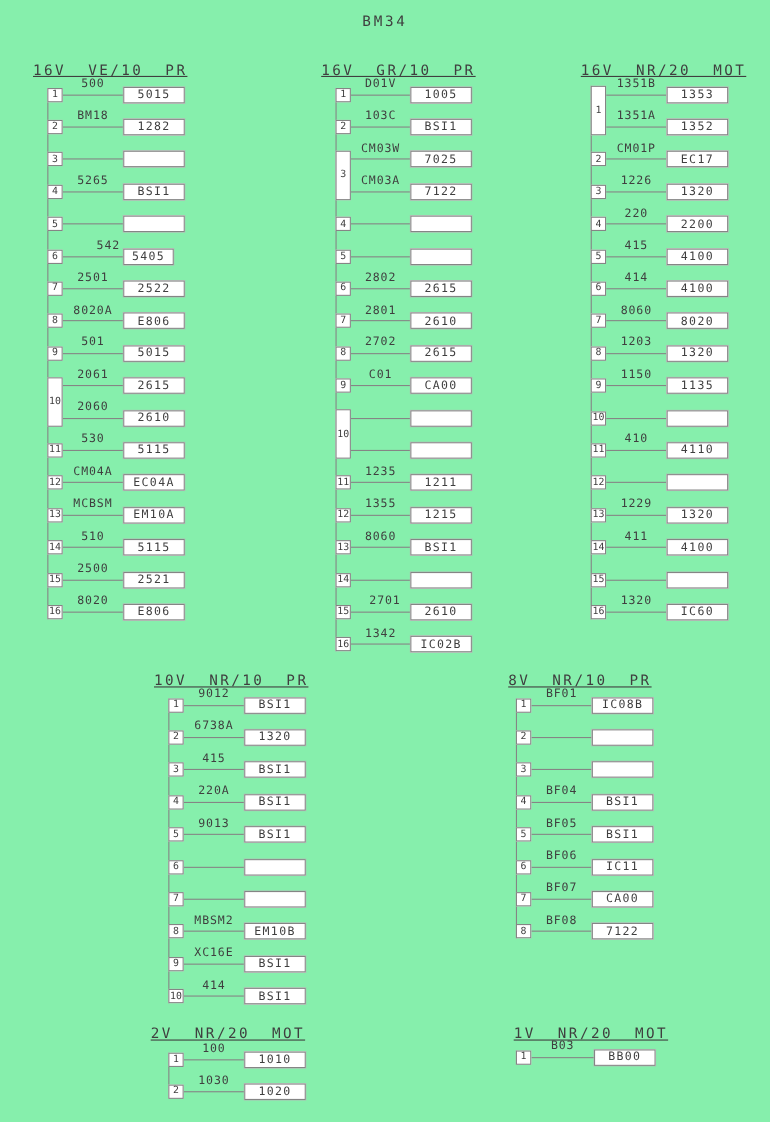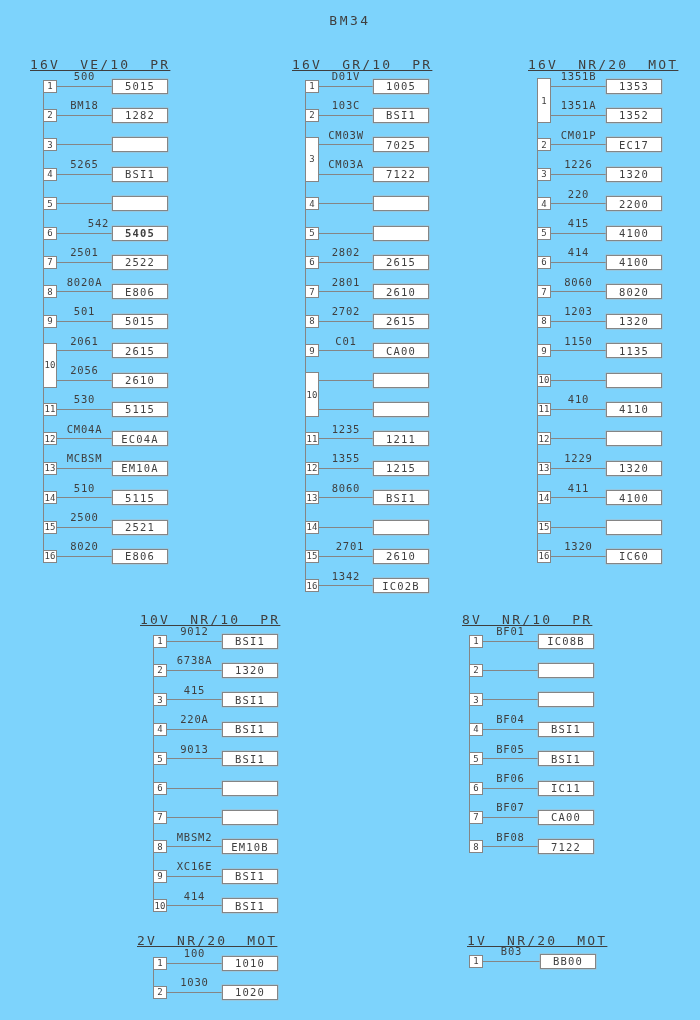--- a/index.html
+++ b/index.html
@@ -1,21 +1,21 @@
 <!DOCTYPE html>
 <html><head>
 <meta charset="utf-8">
 <style>
   :root{
     --ink:#3f3f3f;
     --line:#858585;
   }
   html,body{margin:0;padding:0;background:#ffffff;}
   body{width:700px;height:1020px;font-family:"DejaVu Sans Mono","Liberation Mono",monospace;}
-  #canvas{position:relative;width:700px;height:1020px;background:#7dd3fc;overflow:hidden;}
+  #canvas{position:relative;width:700px;height:1020px;background:#86efac;overflow:hidden;}
   .page-title{position:absolute;left:0;top:13px;width:700px;text-align:center;
     font-size:13px;letter-spacing:2.5px;color:var(--ink);}
   .conn-title{position:absolute;font-size:13px;letter-spacing:2.2px;color:var(--ink);white-space:pre;text-decoration:underline;}
   .spine{position:absolute;width:1px;background:var(--line);}
   .wire-line{position:absolute;height:1px;background:var(--line);}
   .wire-label{position:absolute;text-align:center;font-size:10.5px;letter-spacing:0.8px;
     color:var(--ink);white-space:nowrap;}
   .pin-box{position:absolute;box-sizing:border-box;border:1px solid var(--line);background:#fff;
     display:flex;align-items:center;justify-content:center;font-size:9px;color:var(--ink);}
   .dest-box{position:absolute;box-sizing:border-box;border:1px solid var(--line);background:#fff;
@@ -42,39 +42,39 @@
     <div class="pin-box" style="left: 43px; top: 138.3px; width: 14px; height: 13px;">3</div>
     <div class="wire-line" style="left: 57px; top: 173.7px; width: 55px;"></div>
     <div class="wire-label" style="left: 57px; top: 158.2px; width: 55px;">5265</div>
     <div class="dest-box" style="left: 112px; top: 166.7px; width: 56px; height: 15px;">BSI1</div>
     <div class="pin-box" style="left: 43px; top: 167.7px; width: 14px; height: 13px;">4</div>
     <div class="wire-line" style="left: 57px; top: 203.1px; width: 55px;"></div>
     <div class="dest-box" style="left: 112px; top: 196.1px; width: 56px; height: 15px;"></div>
     <div class="pin-box" style="left: 43px; top: 197.1px; width: 14px; height: 13px;">5</div>
     <div class="wire-line" style="left: 57px; top: 232.5px; width: 55px;"></div>
     <div class="wire-label" style="left: 71px; top: 217px; width: 55px;">542</div>
-    <div class="dest-box" style="left: 112px; top: 225.5px; width: 56px; height: 15px; font-weight: bold;">5405</div>
+    <div class="dest-box" style="left: 112px; top: 225.5px; width: 46px; height: 15px;">5405</div>
     <div class="pin-box" style="left: 43px; top: 226.5px; width: 14px; height: 13px;">6</div>
     <div class="wire-line" style="left: 57px; top: 261.9px; width: 55px;"></div>
     <div class="wire-label" style="left: 57px; top: 246.4px; width: 55px;">2501</div>
     <div class="dest-box" style="left: 112px; top: 254.9px; width: 56px; height: 15px;">2522</div>
     <div class="pin-box" style="left: 43px; top: 255.9px; width: 14px; height: 13px;">7</div>
     <div class="wire-line" style="left: 57px; top: 291.3px; width: 55px;"></div>
     <div class="wire-label" style="left: 57px; top: 275.8px; width: 55px;">8020A</div>
     <div class="dest-box" style="left: 112px; top: 284.3px; width: 56px; height: 15px;">E806</div>
     <div class="pin-box" style="left: 43px; top: 285.3px; width: 14px; height: 13px;">8</div>
     <div class="wire-line" style="left: 57px; top: 320.7px; width: 55px;"></div>
     <div class="wire-label" style="left: 57px; top: 305.2px; width: 55px;">501</div>
     <div class="dest-box" style="left: 112px; top: 313.7px; width: 56px; height: 15px;">5015</div>
     <div class="pin-box" style="left: 43px; top: 314.7px; width: 14px; height: 13px;">9</div>
     <div class="wire-line" style="left: 57px; top: 350.1px; width: 55px;"></div>
     <div class="wire-label" style="left: 57px; top: 334.6px; width: 55px;">2061</div>
     <div class="dest-box" style="left: 112px; top: 343.1px; width: 56px; height: 15px;">2615</div>
     <div class="wire-line" style="left: 57px; top: 379.5px; width: 55px;"></div>
-    <div class="wire-label" style="left: 57px; top: 364px; width: 55px;">2056</div>
+    <div class="wire-label" style="left: 57px; top: 364px; width: 55px;">2060</div>
     <div class="dest-box" style="left: 112px; top: 372.5px; width: 56px; height: 15px;">2610</div>
     <div class="pin-box" style="left: 43px; top: 342.6px; width: 14px; height: 45.4px;">10</div>
     <div class="wire-line" style="left: 57px; top: 408.9px; width: 55px;"></div>
     <div class="wire-label" style="left: 57px; top: 393.4px; width: 55px;">530</div>
     <div class="dest-box" style="left: 112px; top: 401.9px; width: 56px; height: 15px;">5115</div>
     <div class="pin-box" style="left: 43px; top: 402.9px; width: 14px; height: 13px;">11</div>
     <div class="wire-line" style="left: 57px; top: 438.3px; width: 55px;"></div>
     <div class="wire-label" style="left: 57px; top: 422.8px; width: 55px;">CM04A</div>
     <div class="dest-box" style="left: 112px; top: 431.3px; width: 56px; height: 15px;">EC04A</div>
     <div class="pin-box" style="left: 43px; top: 432.3px; width: 14px; height: 13px;">12</div>

